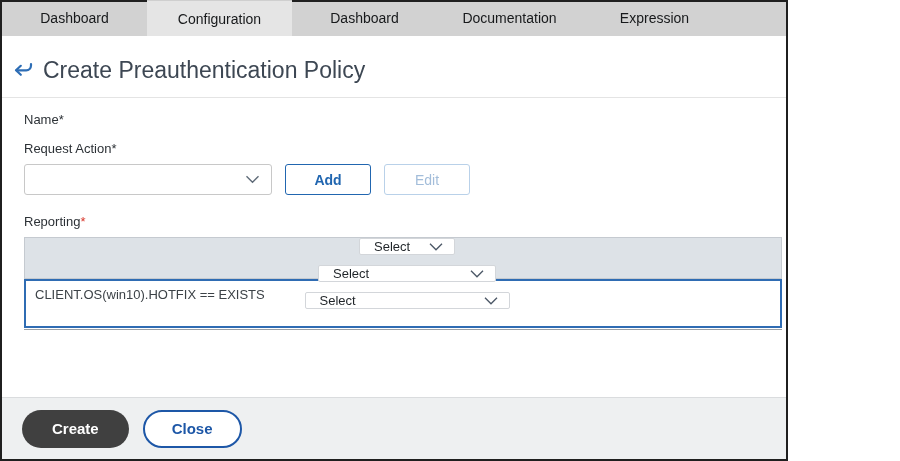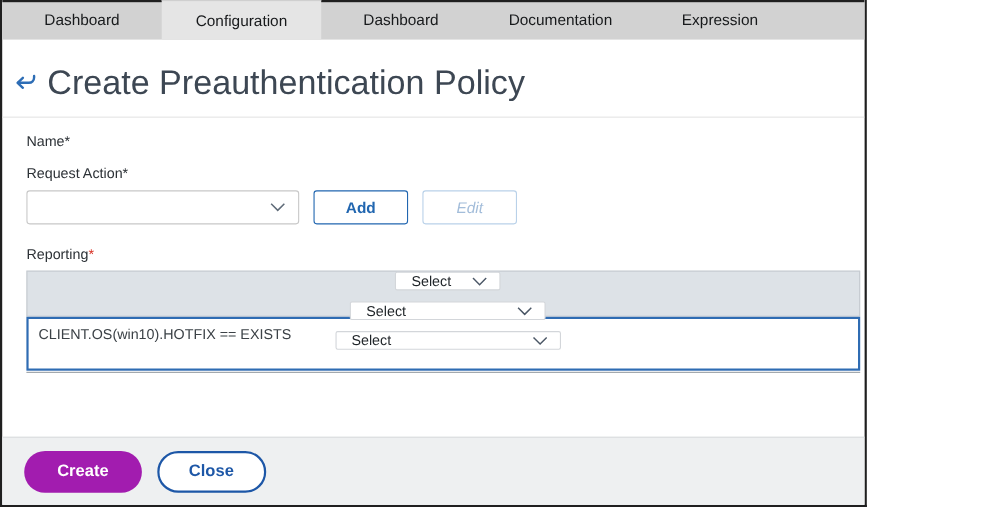--- a/index.html
+++ b/index.html
@@ -43,21 +43,21 @@
   
   .header-row {
     display:flex; align-items:center; gap:9px;
     padding:21px 0 0 8px;
   }
   .back-btn {
     background:none; border:none; cursor:pointer;
     width:24px; height:22px; display:flex; align-items:center; justify-content:center;
   }
   .page-title {
-    font-size:31px; font-weight:400; color:#3d4753;
+    font-size:23px; font-weight:400; color:#3d4753;
   }
   .header-divider {
     margin-top:13px;
     border-bottom:1px solid #e4e4e4;
   }
 
   
   .form-area { padding-left:22px; }
   .field-label {
     font-size:13px; color:#2c3136; margin-top:14px;
@@ -88,21 +88,20 @@
     width:86px; height:31px;
     background:#fff;
     border:1px solid #2166b0; border-radius:3px;
     color:#2166b0; font-size:14px; font-weight:bold;
     font-family:"Liberation Sans", sans-serif;
     cursor:pointer;
   }
   .btn-outline.disabled {
     border:1px solid #b9d1e9; color:#a3bdda; font-weight:normal;
     cursor:default;
-    font-style:italic;
   }
 
   
   .expr-label { margin-top:19px; }
   .expr-toolbar {
     margin-top:8px; margin-right:4px;
     height:42px;
     background:#dde2e7;
     border:1px solid #c5cad0;
     display:flex; align-items:center;
@@ -147,21 +146,21 @@
     padding-left:20px; gap:14px;
   }
   .btn-pill {
     height:38px; border-radius:19px;
     font-size:15px; font-weight:bold;
     font-family:"Liberation Sans", sans-serif;
     cursor:pointer;
   }
   .btn-create {
     padding:0 30px;
-    background:#a21caf; color:#fff; border:none;
+    background:#404040; color:#fff; border:none;
   }
   .btn-close {
     padding:0 27px;
     background:#fff; color:#1d57a7; border:2px solid #1d57a7;
   }
 </style>
 </head>
 <body>
 
 <div class="frame">

